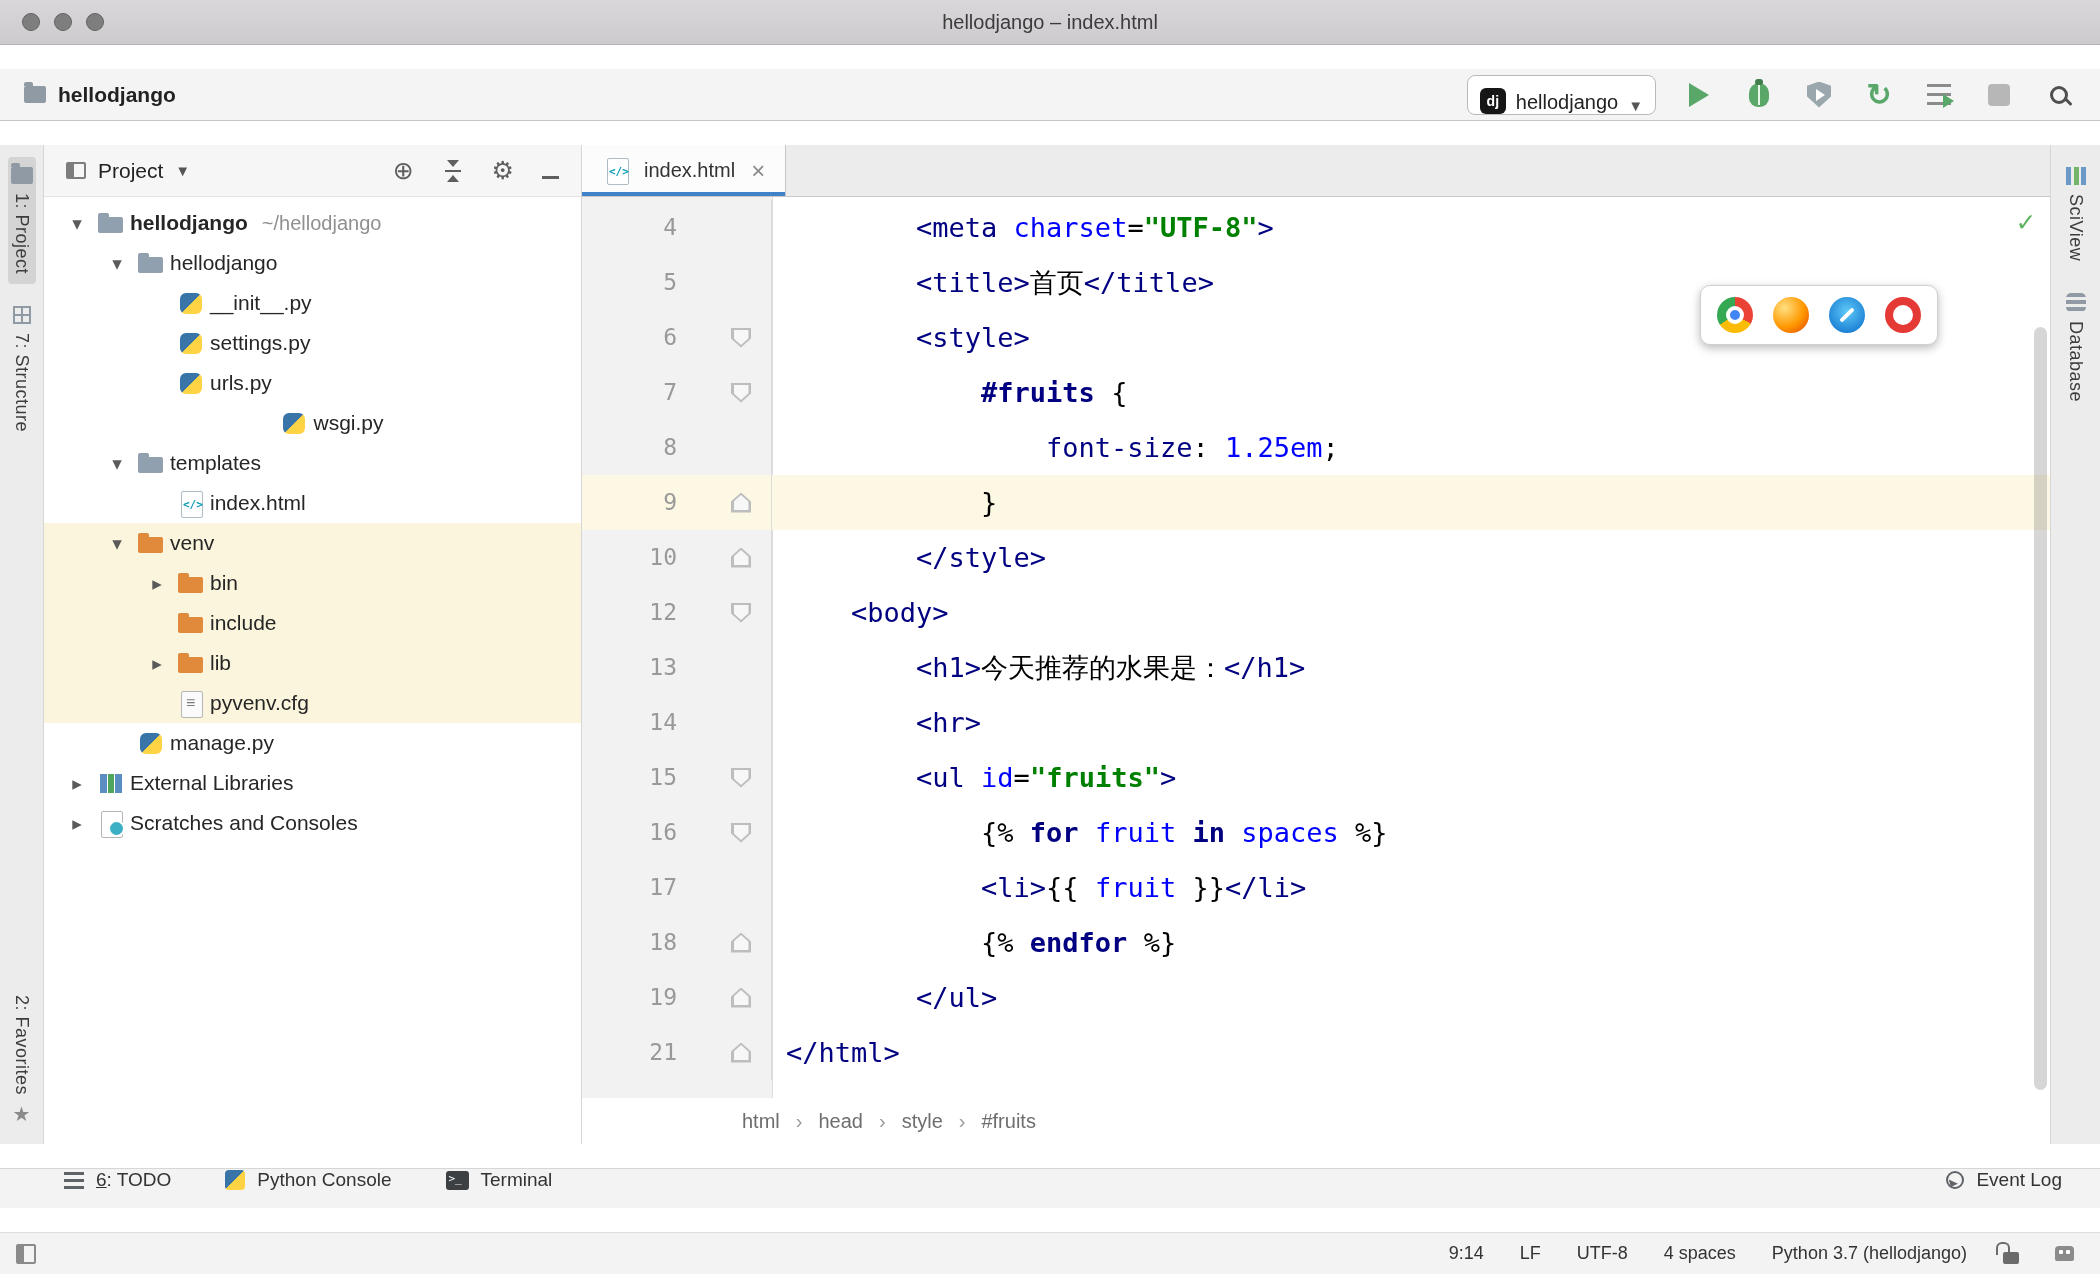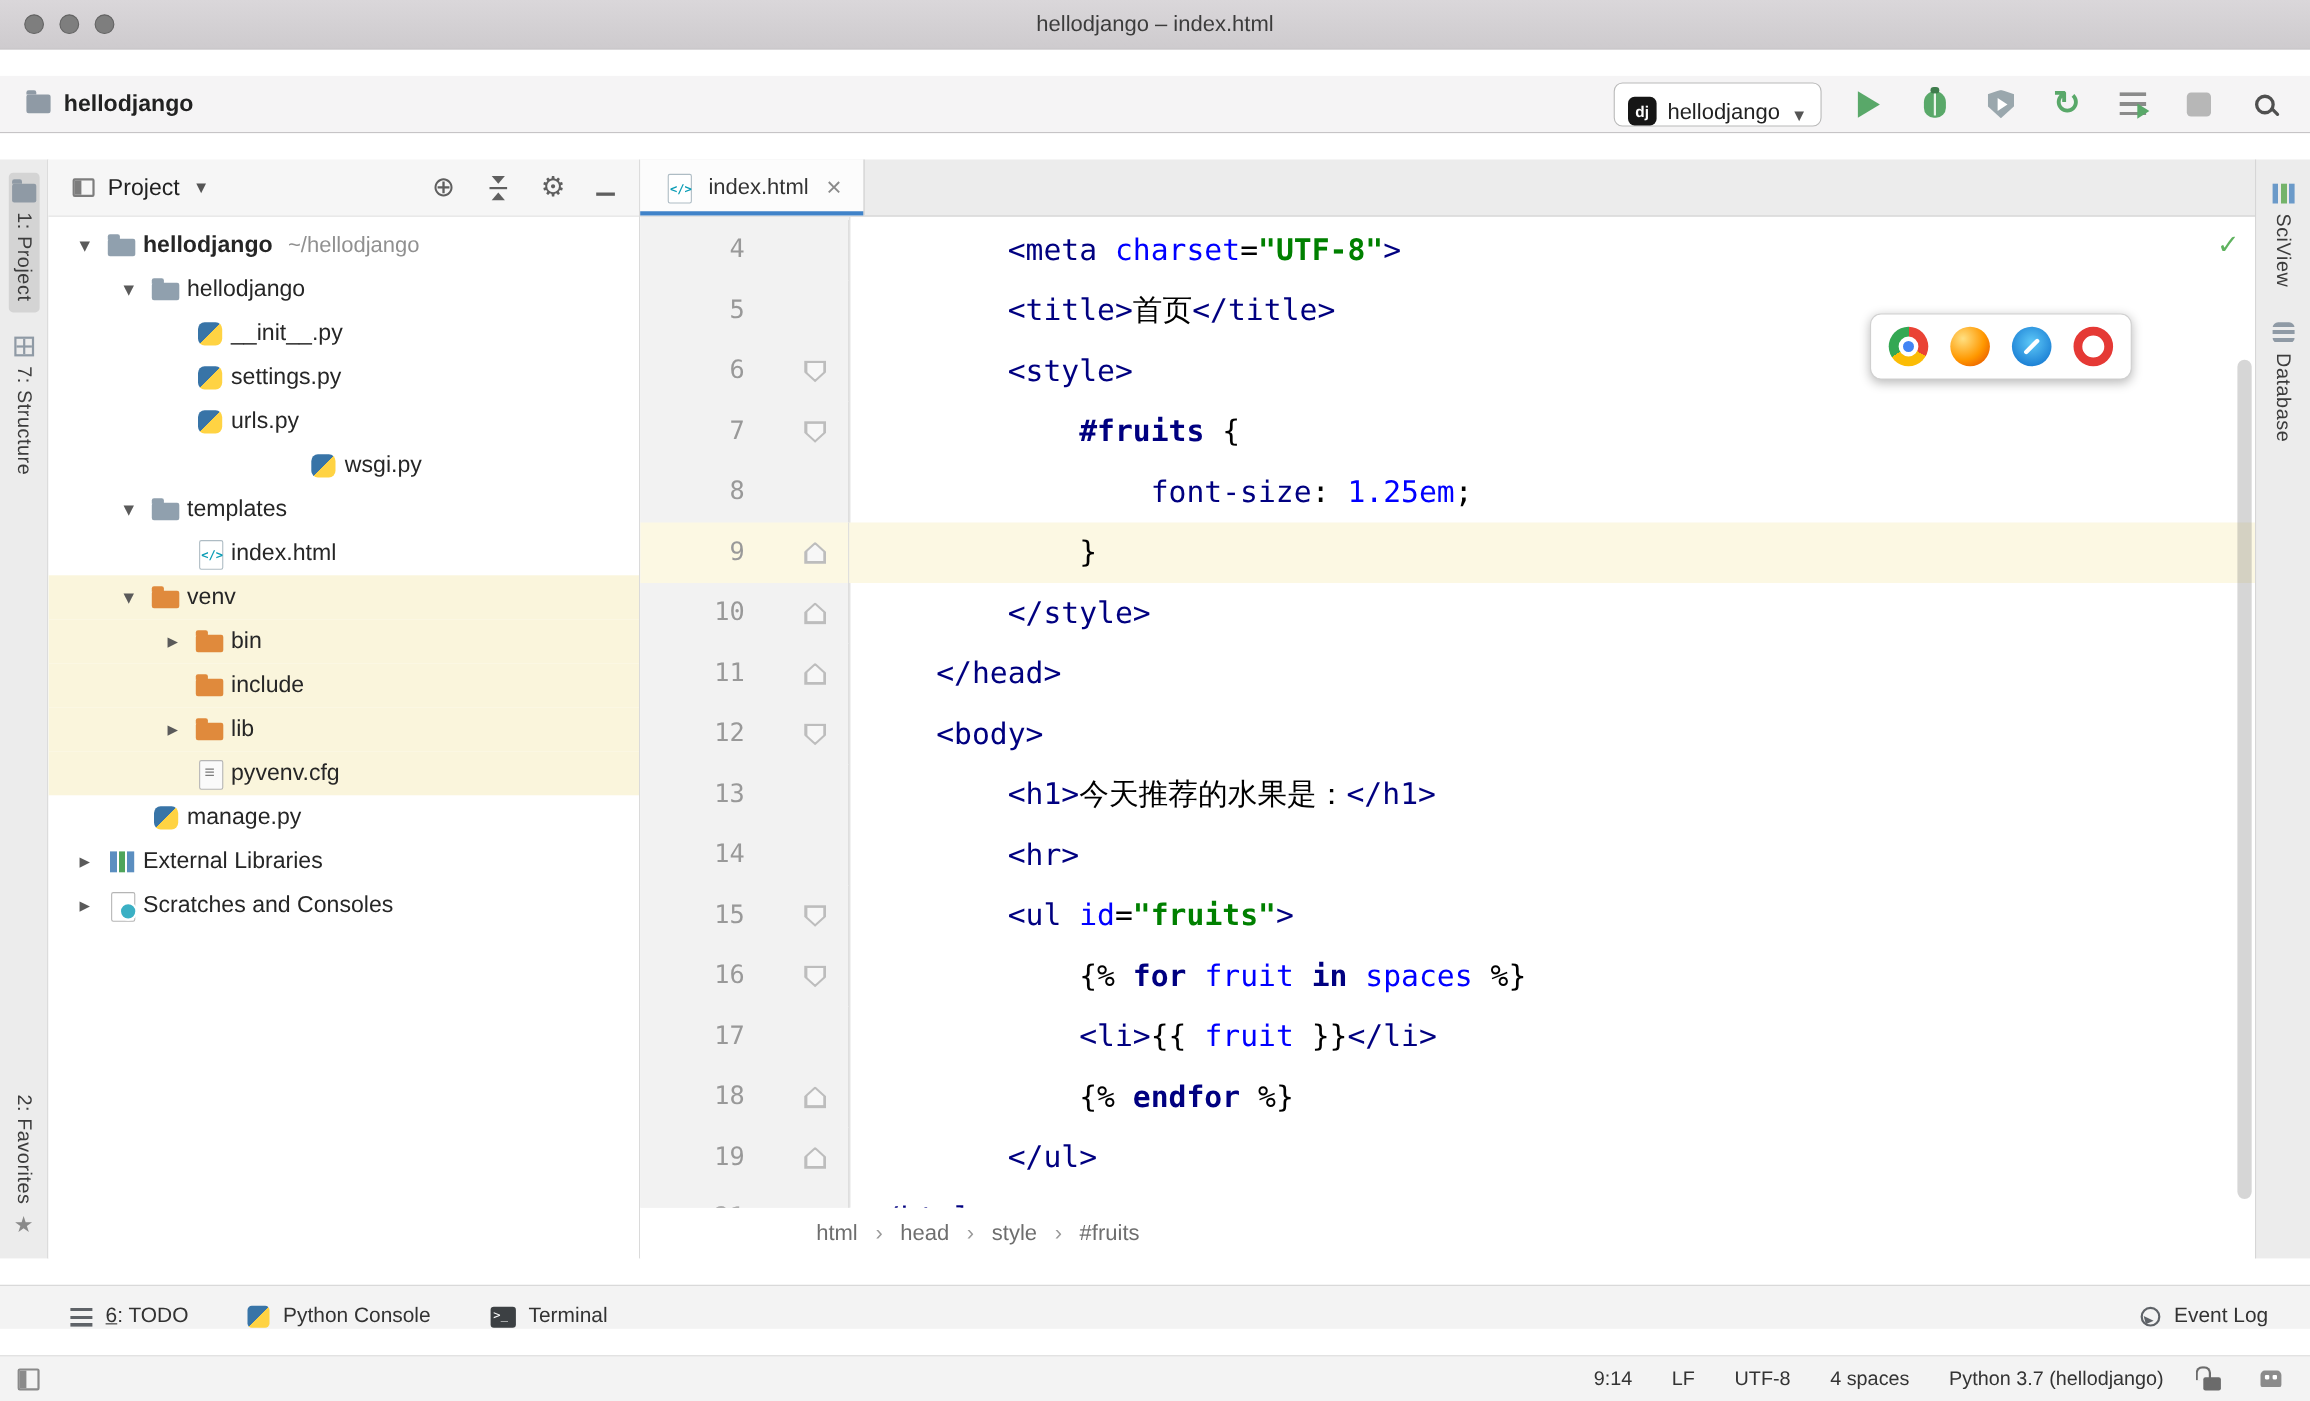--- a/index.html
+++ b/index.html
@@ -126,21 +126,21 @@
   .bw-chrome{background:conic-gradient(#ea4335 0 33%,#fbbc05 33% 66%,#34a853 66% 100%);}
   .bw-chrome::after{content:"";position:absolute;left:9px;top:9px;width:18px;height:18px;border-radius:50%;background:#4285f4;border:4px solid #fff;box-sizing:border-box;}
   .bw-firefox{background:radial-gradient(circle at 32% 30%,#ffe082,#ff9800 55%,#e65100 92%);}
   .bw-safari{background:radial-gradient(circle at 50% 40%,#5ec9f8,#1b7fd4 78%);}
   .bw-safari::after{content:"";position:absolute;left:16px;top:9px;width:4px;height:18px;background:#fff;transform:rotate(45deg);border-radius:2px;}
   .bw-opera{background:#fff;border:8px solid #e53935;}
   .breadcrumbs{flex:0 0 46px;display:flex;align-items:center;gap:16px;padding-left:160px;font-size:20px;color:#6e6e6e;background:#fff;}
   .bsep{color:#9a9a9a;}
 
   
-  .bottombar{flex:0 0 40px;background:#f3f3f3;border-top:1px solid #d6d6d6;display:flex;align-items:flex-end;
+  .bottombar{flex:0 0 40px;background:#f3f3f3;border-top:1px solid #d6d6d6;display:flex;align-items:flex-start;
              padding:0 38px 0 64px;gap:54px;font-size:19px;color:#333;}
   .bb-item{display:flex;align-items:center;gap:12px;}
   .bb-right{margin-left:auto;}
   .bb-item u{text-decoration:underline;}
   .todo-ic{width:20px;height:17px;background:repeating-linear-gradient(#5f6368 0 3px,transparent 3px 7px);}
   .pyc-ic{width:20px;height:20px;border-radius:4px;background:linear-gradient(135deg,#3874a7 50%,#ffd343 50%);}
   .term-ic{width:23px;height:19px;background:#3c4043;border-radius:3px;position:relative;}
   .term-ic::after{content:">_";color:#fff;font-size:11px;position:absolute;left:3px;top:1px;font-family:"DejaVu Sans Mono",monospace;}
   .eventlog-ic{width:18px;height:18px;border:2px solid #5f6368;border-radius:50%;position:relative;}
   .eventlog-ic::after{content:"";position:absolute;left:-2px;bottom:-5px;border:5px solid transparent;border-top:6px solid #5f6368;transform:rotate(25deg);}
@@ -384,29 +384,20 @@
               <span class="gut">
                 <span class="lnum">10</span>
                 <span class="foldc">
                   <span class="fm end"></span>
                 </span>
               </span>
               <span class="ctext"><span class="sx-p">        </span><span class="sx-t">&lt;/style&gt;</span></span>
             </div>
             <div class="crow">
               <span class="gut">
-                <span class="lnum">11</span>
-                <span class="foldc">
-                  <span class="fm end"></span>
-                </span>
-              </span>
-              <span class="ctext"><span class="sx-p">    </span><span class="sx-t">&lt;/head&gt;</span></span>
-            </div>
-            <div class="crow">
-              <span class="gut">
                 <span class="lnum">12</span>
                 <span class="foldc">
                   <span class="fm start"></span>
                 </span>
               </span>
               <span class="ctext"><span class="sx-p">    </span><span class="sx-t">&lt;body&gt;</span></span>
             </div>
             <div class="crow">
               <span class="gut">
                 <span class="lnum">13</span>

